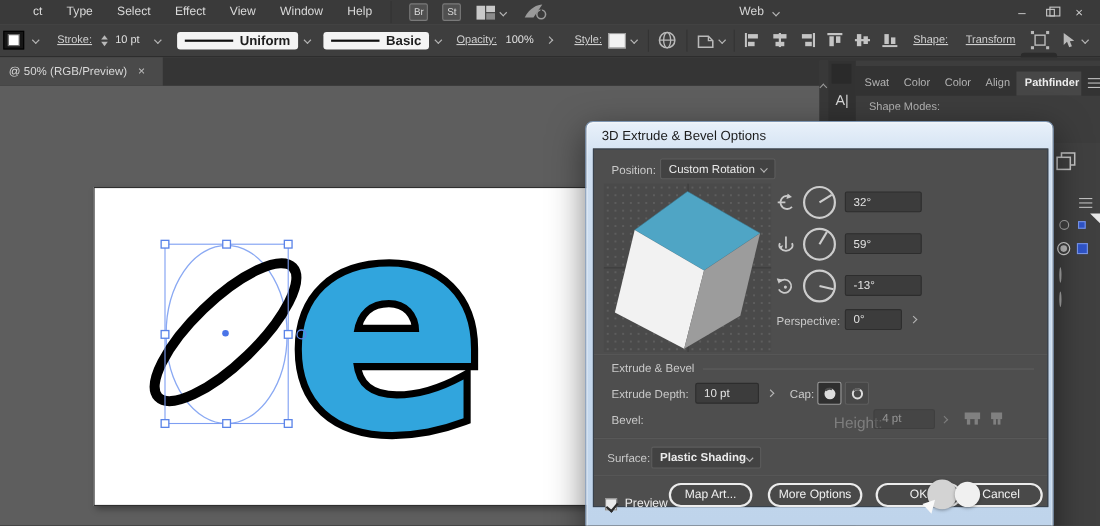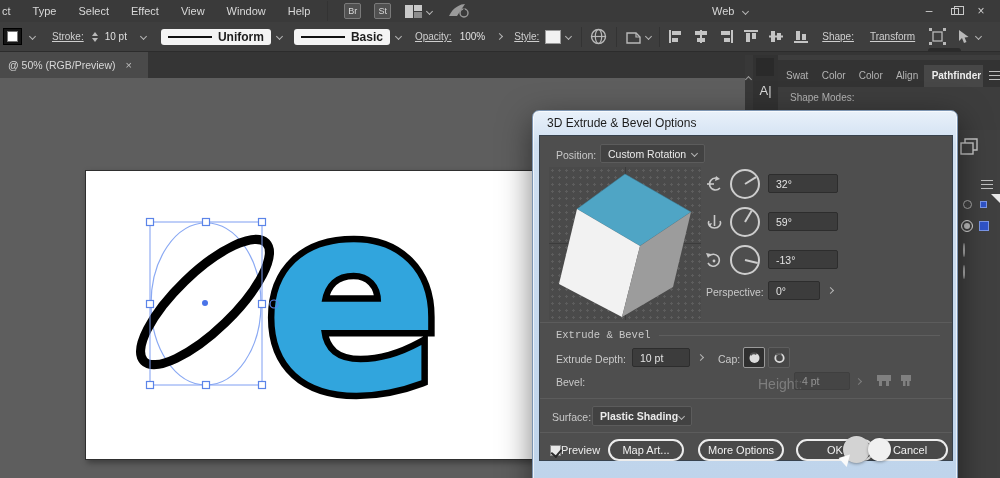--- a/index.html
+++ b/index.html
@@ -25,21 +25,21 @@
   .mag { display:inline-block; width:8px; height:8px; border:1.5px solid #8d8d8d;
     border-radius:50%; position:relative; }
   .mag::after { content:""; position:absolute; width:5px; height:1.5px;
     background:#8d8d8d; transform:rotate(45deg); right:-4px; bottom:-1px; }
   .restore-glyph { display:inline-block; width:8px; height:7px;
     border:1px solid #c9c9c9; position:relative; background:#3a3a3a; }
   .restore-glyph::before { content:""; position:absolute; left:2px; top:-3px;
     width:8px; height:7px; border:1px solid #c9c9c9; }
 
   
-  #menubar { left:0; top:0; width:1000px; height:22px; background:#3a3a3a; }
+  #menubar { left:0; top:0; width:1000px; height:22px; background:#3a3a3a;padding-left:28px; }
   .menu-item { padding:0 11px; height:22px; display:flex; align-items:center;
     color:#d9d9d9; font-size:11px; }
   .mb-badge { width:17px; height:16px; border:1px solid #7a7a7a; background:#505050;
     color:#d9d9d9; font-size:9px; display:flex; align-items:center; justify-content:center;
     border-radius:2px; }
   #search-box { left:754px; top:3px; width:162px; height:16px; background:#424242;
     border:1px solid #565656; border-radius:8px; display:flex; align-items:center;
     gap:6px; padding:0 8px; }
   #search-box span.ph { color:#8f8f8f; font-size:10px; }
   .winbtn { width:26px; height:18px; display:flex; align-items:center; justify-content:center;
@@ -97,21 +97,21 @@
   #dialog-body { left:6px; top:24px; width:414px; height:326px; background:#4e4e4e;
     border:1px solid #38424d; }
   .dlg-label { color:#c9c9c9; font-size:10.5px; }
   .dlg-dim   { color:#7e7e7e; font-size:14px;text-align:right; }
   .dlg-field { background:#3c3c3c; border:1px solid #2d2d2d; border-radius:2px;
     color:#e3e3e3; font-size:10.5px; display:flex; align-items:center; padding:0 7px; }
   .dlg-drop  { background:#424242; border:1px solid #5c5c5c; border-radius:2px;
     color:#eaeaea; font-size:10.5px; display:flex; align-items:center;
     justify-content:space-between; padding:0 7px; }
   .divider { height:1px; background:#3a3a3a; border-bottom:1px solid #5c5c5c; }
-  .sec-head { display:flex; align-items:center; gap:8px;font-family:Liberation Mono, monospace; }
+  .sec-head { display:flex; align-items:center; gap:8px; }
   .sec-head::after { content:""; flex:1; border-top:1px solid #5e5e5e; }
   #cube-zone { background-color:#4a4a4a;
     background-image:radial-gradient(#5d5d5d 1px, transparent 1.3px);
     background-size:7px 7px; }
   .crossline { background:#3c3c3c; }
   .dial { border:2px solid #cdcdcd; border-radius:50%; position:absolute; }
   .dial .needle { position:absolute; left:50%; top:50%; width:13px; height:2px;
     background:#cdcdcd; transform-origin:0 50%; margin-top:-1px; }
   .cap-btn { width:22px; height:21px; border-radius:2px; display:flex;
     align-items:center; justify-content:center; }
@@ -152,21 +152,21 @@
         <rect x="9" y="7" width="8" height="6" fill="#8b8b8b"></rect>
       </svg>
       <span class="chev"></span>
     </div>
     <svg width="22" height="16" style="margin-left:16px">
       <path d="M1 13 C5 4, 13 1, 17 1 L9 13 Z" fill="#9a9a9a"></path>
       <circle cx="16" cy="10" r="4" fill="none" stroke="#9a9a9a" stroke-width="1.4"></circle>
       <line x1="16" y1="5.5" x2="16" y2="9" stroke="#3a3a3a" stroke-width="1.6"></line>
     </svg>
 
-    <div class="row" style="position:absolute; left:712px; gap:9px">
+    <div class="row" style="position:absolute; left:672px; gap:9px">
       <span>Web</span>
       <span class="chev"></span>
     </div>
     <div class="row abs" style="left:916px; top:0; height:22px">
       <div class="winbtn">–</div>
       <div class="winbtn">
           <span class="restore-glyph"></span>
         </div>
       <div class="winbtn">×</div>
     </div>
@@ -194,21 +194,21 @@
     <div class="white-pill" style="margin-left:12px">
       <span class="pline"></span>
       <span class="plbl">Basic</span>
     </div>
     <span class="chev" style="margin-left:6px"></span>
 
     <span class="ulbl" style="margin-left:14px">Opacity:</span>
     <span style="margin-left:8px; font-size:10px; color:#e0e0e0">100%</span>
     <span class="chev right" style="margin-left:12px"></span>
 
-    <span class="ulbl" style="margin-left:12px">Style:</span>
+    <span class="ulbl" style="margin-left:20px">Style:</span>
     <span class="mini-swatch" style="margin-left:6px"></span>
     <span class="chev" style="margin-left:5px"></span>
 
     <div class="vsep" style="margin-left:10px"></div>
     <svg width="17" height="17" style="margin-left:8px">
       <circle cx="8.5" cy="8.5" r="7" fill="none" stroke="#b9b9b9" stroke-width="1.4"></circle>
       <ellipse cx="8.5" cy="8.5" rx="3.2" ry="7" fill="none" stroke="#b9b9b9" stroke-width="1.2"></ellipse>
       <line x1="1.5" y1="8.5" x2="15.5" y2="8.5" stroke="#b9b9b9" stroke-width="1.2"></line>
     </svg>
     <div class="vsep" style="margin-left:9px"></div>
@@ -464,21 +464,21 @@
       </svg>
 
       <div class="divider abs" style="left:0; top:262px; width:412px"></div>
       <span class="dlg-label abs" style="left:12px; top:275px">Surface:</span>
       <div class="dlg-drop abs" style="left:52px; top:270px; width:100px; height:20px">
         <span style="font-weight:bold">Plastic Shading</span>
         <span class="chev"></span>
       </div>
 
       <div class="divider abs" style="left:0; top:296px; width:412px"></div>
-      <div class="row abs" style="left:10px; top:308px; ">
+      <div class="row abs" style="left:10px; top:316px; gap:7px">
         <span class="checkbox"></span>
         <span style="color:#ececec">Preview</span>
       </div>
       <div class="pill-btn abs" style="left:68px; top:303px; width:76px">Map Art...</div>
       <div class="pill-btn abs" style="left:158px; top:303px; width:86px">More Options</div>
       <div class="pill-btn abs" style="left:256px; top:303px; width:78px">OK</div>
       <div class="pill-btn abs" style="left:332px; top:303px; width:76px">Cancel</div>
 
       <div class="click-halo abs" style="left:303px; top:300px; width:27px; height:27px; background:#d3d3d3"></div>
       <div class="click-halo abs" style="left:328px; top:302px; width:23px; height:23px; background:#f0f0f0"></div>

